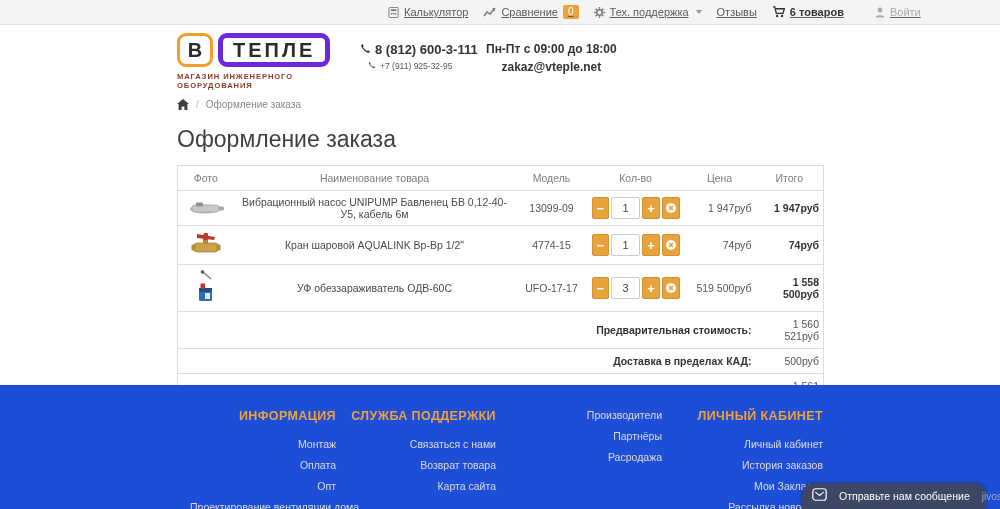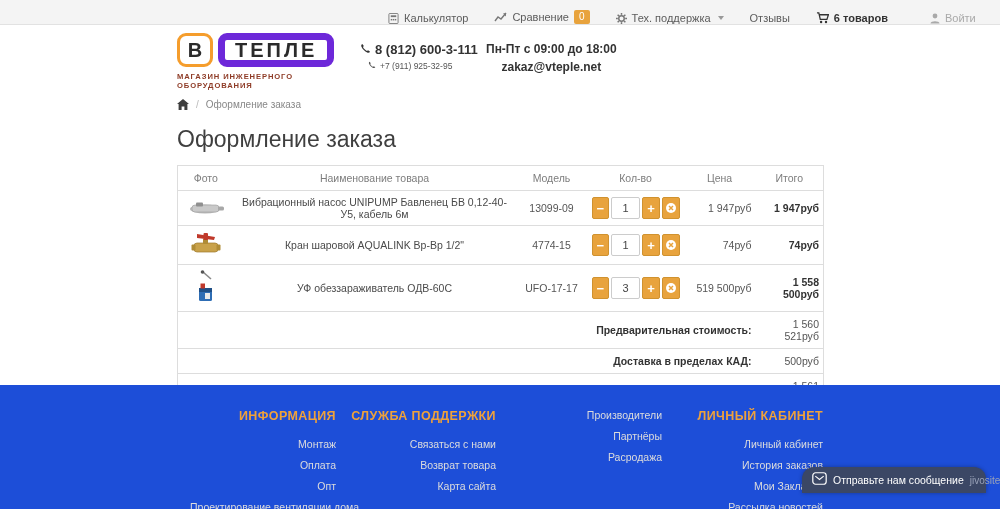--- a/index.html
+++ b/index.html
@@ -1,41 +1,41 @@
 <!DOCTYPE html>
 <html><head>
 <meta charset="utf-8">
 <style>
   * { margin:0; padding:0; box-sizing:border-box; }
   html,body { width:1000px; height:509px; overflow:hidden; background:#fff;
     font-family:"Liberation Sans", sans-serif; color:#333; position:relative; }
 
   
   .topbar { height:25px; background:#f4f4f4; border-bottom:1px solid #e2e2e2; }
-  .topbar-inner { height:100%; display:flex; align-items:flex-end; gap:26px; padding-left:388px;
-    font-size:11px; color:#5c5c5c; white-space:nowrap; }
+  .topbar-inner { height:100%; display:flex; align-items:center; gap:15px; padding-left:388px;
+    font-size:11px; color:#5c5c5c; white-space:nowrap;text-decoration:underline; }
   .tb-item { display:flex; align-items:center; gap:5px; cursor:pointer; text-decoration:none; color:#5c5c5c; }
   .tb-item svg { display:block; }
   .tb-badge { background:#e8a33d; color:#fff; font-size:10px; line-height:1; padding:2px 5px; border-radius:2px; }
   .tb-caret { width:0; height:0; border-left:3px solid transparent; border-right:3px solid transparent;
     border-top:4px solid #999; margin-left:2px; }
   .tb-cart { color:#333; font-weight:bold; }
   .tb-login { color:#a9a9a9; margin-left:16px; }
 
   
   .container { width:646px; margin:0 auto; }
 
   
   .header-row { display:flex; align-items:flex-start; padding-top:8px; }
   .logo { width:168px; cursor:pointer; }
   .logo-boxes { display:flex; gap:5px; align-items:center; }
   .logo-b { width:36px; height:34px; border:3px solid #f59d2c; border-radius:9px;
     display:flex; align-items:center; justify-content:center;
     font-weight:bold; font-size:20px; color:#2b2b2b; }
-  .logo-word { height:34px; padding:0 10px; border:7px solid #6d28d9; border-radius:9px;
+  .logo-word { height:34px; padding:0 10px; border:5px solid #6d28d9; border-radius:9px;
     display:flex; align-items:center; font-weight:bold; font-size:20px; letter-spacing:3px; color:#2b2b2b; }
   .logo-tagline { margin-top:5px; font-size:7.6px; font-weight:bold; letter-spacing:0.9px; color:#8e3b26; }
 
   .search { position:relative; width:256px; margin-left:10px; margin-top:11px; }
   .search input { width:100%; height:27px; border:1px solid #ddd; border-radius:4px;
     padding:0 28px 0 9px; font-size:11px; color:#666; font-family:"Liberation Sans",sans-serif; }
   .search input::placeholder { color:#a8a8a8; }
   .search-btn { position:absolute; right:6px; top:6px; cursor:pointer; }
 
   .phones { margin-left:15px; margin-top:9px; width:122px; }
@@ -81,22 +81,22 @@
     color:#fff; font-size:11px; font-weight:bold; padding:7px 14px; cursor:pointer; text-decoration:none; }
 
   
   footer { position:absolute; left:0; right:0; top:385px; bottom:0; background:#1d4ed8;text-align:right; }
   .footer-cols { display:flex; padding:24px 0 0 13px; }
   .fcol h3 { color:#efa23b; font-size:12.5px; font-weight:bold; letter-spacing:0.4px; margin-bottom:15px; }
   .fcol a { display:block; color:#dcdcdc; font-size:10.5px; margin-bottom:9px; text-decoration:none; cursor:pointer; white-space:nowrap; }
   .fcol1{width:146px;} .fcol2{width:160px;} .fcol3{width:166px;} .fcol4{flex:1;}
 
   
-  .chat { position:absolute; right:14px; bottom:16px; height:26px; width:184px; background:#3b4765;
-    border-radius:12px 12px 0 0; display:flex; align-items:center; padding:0 10px; gap:6px; cursor:pointer;
+  .chat { position:absolute; right:14px; bottom:0; height:26px; width:184px; background:#3b4765;
+    border-radius:12px 12px 0 0; display:flex; align-items:center; padding:0 10px; gap:12px; cursor:pointer;
     box-shadow:0 0 4px rgba(0,0,0,.3); }
   .chat-msg { color:#fff; font-size:10.5px; white-space:nowrap; }
   .chat-brand { color:#99a2b8; font-size:10px; margin-left:auto; }
 </style>
 </head>
 <body>
 
 <div class="topbar">
   <div class="topbar-inner">
     <a class="tb-item">

